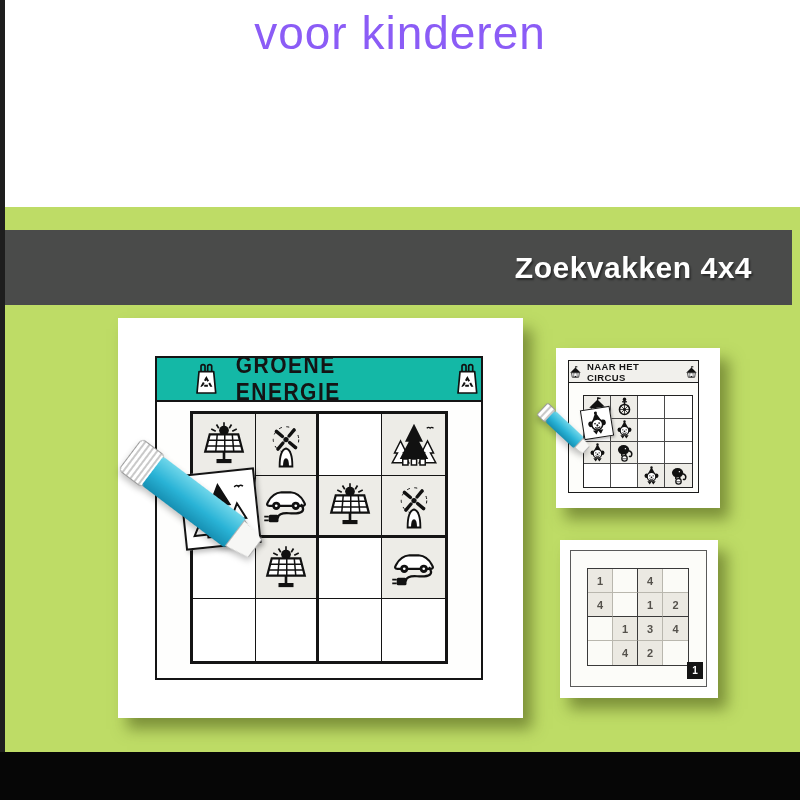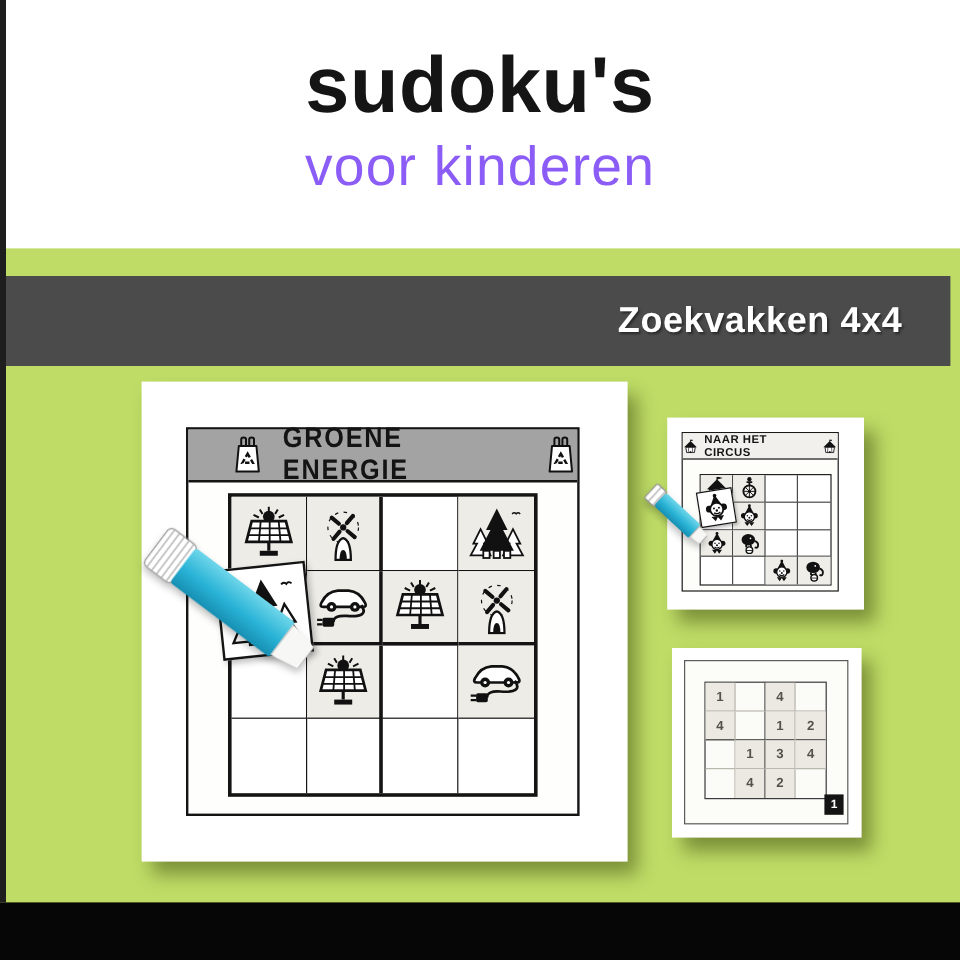--- a/index.html
+++ b/index.html
@@ -22,21 +22,21 @@
   .footer-black { position:absolute; left:0; top:752px; width:800px; height:48px; background:#060606; z-index:7; }
 
   
   .card { position:absolute; background:#ffffff; box-shadow:9px 11px 14px rgba(70,82,20,0.55); z-index:4; }
   #main-card   { left:118px; top:318px; width:405px; height:400px; }
   #circus-card { left:556px; top:348px; width:164px; height:160px; }
   #number-card { left:560px; top:540px; width:158px; height:158px; }
 
   
   #main-box { position:absolute; left:37px; top:38px; width:328px; height:324px; border:2.5px solid #141414; background:#fefefd; }
-  #main-header { height:44px; border-bottom:2.5px solid #141414; background:#a3a3a3;
+  #main-header { height:44px; border-bottom:2.5px solid #141414; background:#14b8a6;
                  display:flex; align-items:center; justify-content:center; gap:16px;padding-left:36px; }
   .main-title { font-size:21px; font-weight:bold; letter-spacing:1.5px; color:#141414; transform:scaleY(1.12); }
   .bag-icon { width:28px; height:36px; }
   #main-grid { margin:9px auto 0; width:258px; height:253px; border:3px solid #141414;
                display:grid; grid-template-columns:repeat(4,1fr); grid-template-rows:repeat(4,1fr); background:#fff; }
   .mcell { border-right:1.5px solid #141414; border-bottom:1.5px solid #141414;
            display:flex; align-items:center; justify-content:center; }
   .mcell:nth-child(4n) { border-right:none; }
   .mcell:nth-child(n+13) { border-bottom:none; }
   .mcell:nth-child(2), .mcell:nth-child(6), .mcell:nth-child(10), .mcell:nth-child(14) { border-right-width:3px; }
@@ -183,21 +183,20 @@
       <path d="M12,26.5 H20" stroke="#111" stroke-width="1.2"></path>
       <ellipse cx="14.5" cy="11.5" rx="9.5" ry="8" fill="#111"></ellipse>
       <path d="M23,13 Q29.5,15 28,20.5 Q27,24 23.5,22" fill="none" stroke="#111" stroke-width="2.6"></path>
       <path d="M11.5,18.5 L11.5,22 M18,18.5 L18,22" stroke="#111" stroke-width="2.6"></path>
       <circle cx="17.5" cy="9.5" r="1.2" fill="#fff"></circle>
     </symbol>
   </defs>
 </svg>
 
 <div class="top-white">
-  <div class="page-title">sudoku's</div>
   <div class="page-subtitle">voor kinderen</div>
 </div>
 
 <div class="left-strip"></div>
 
 <div class="banner">
   <span class="banner-label">Zoekvakken 4x4</span>
 </div>
 
 <div class="card" id="main-card">

